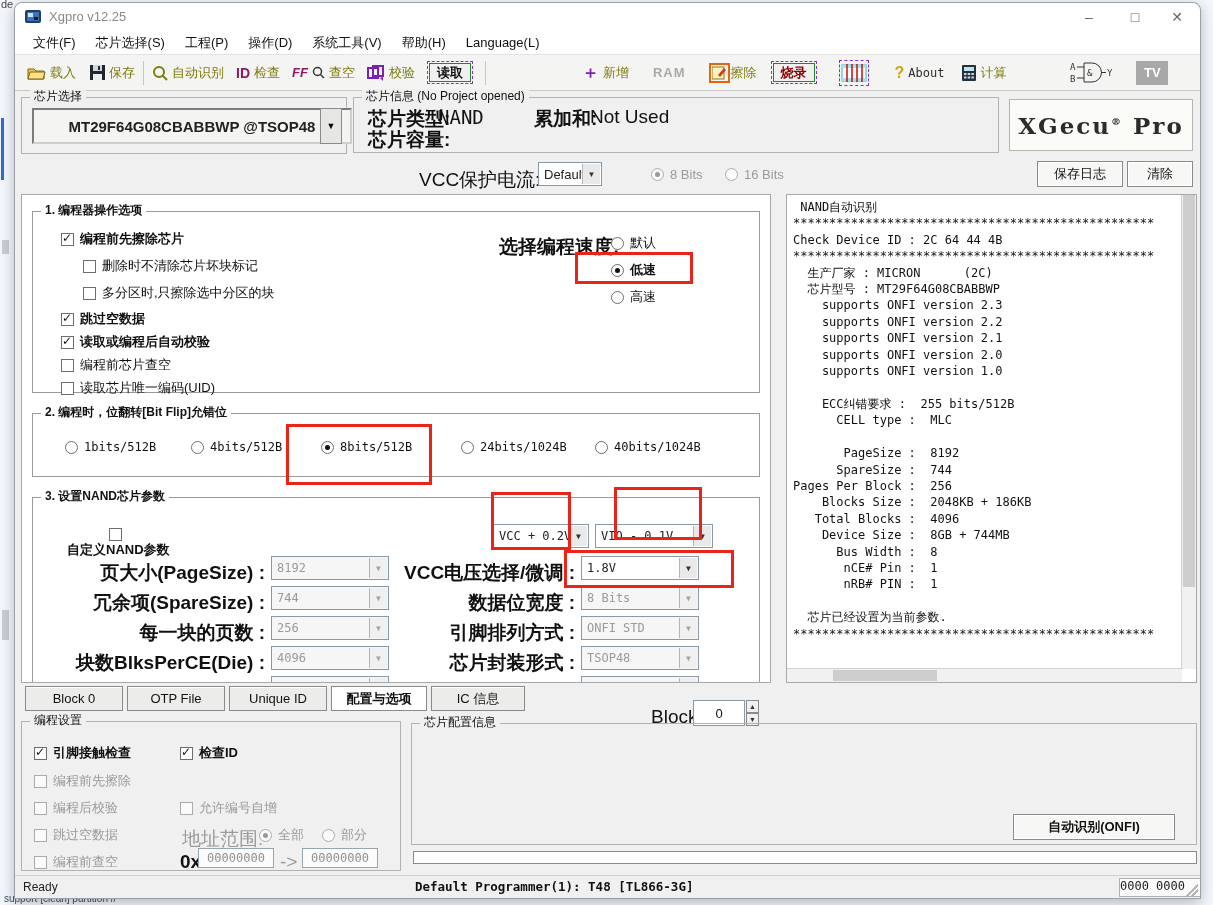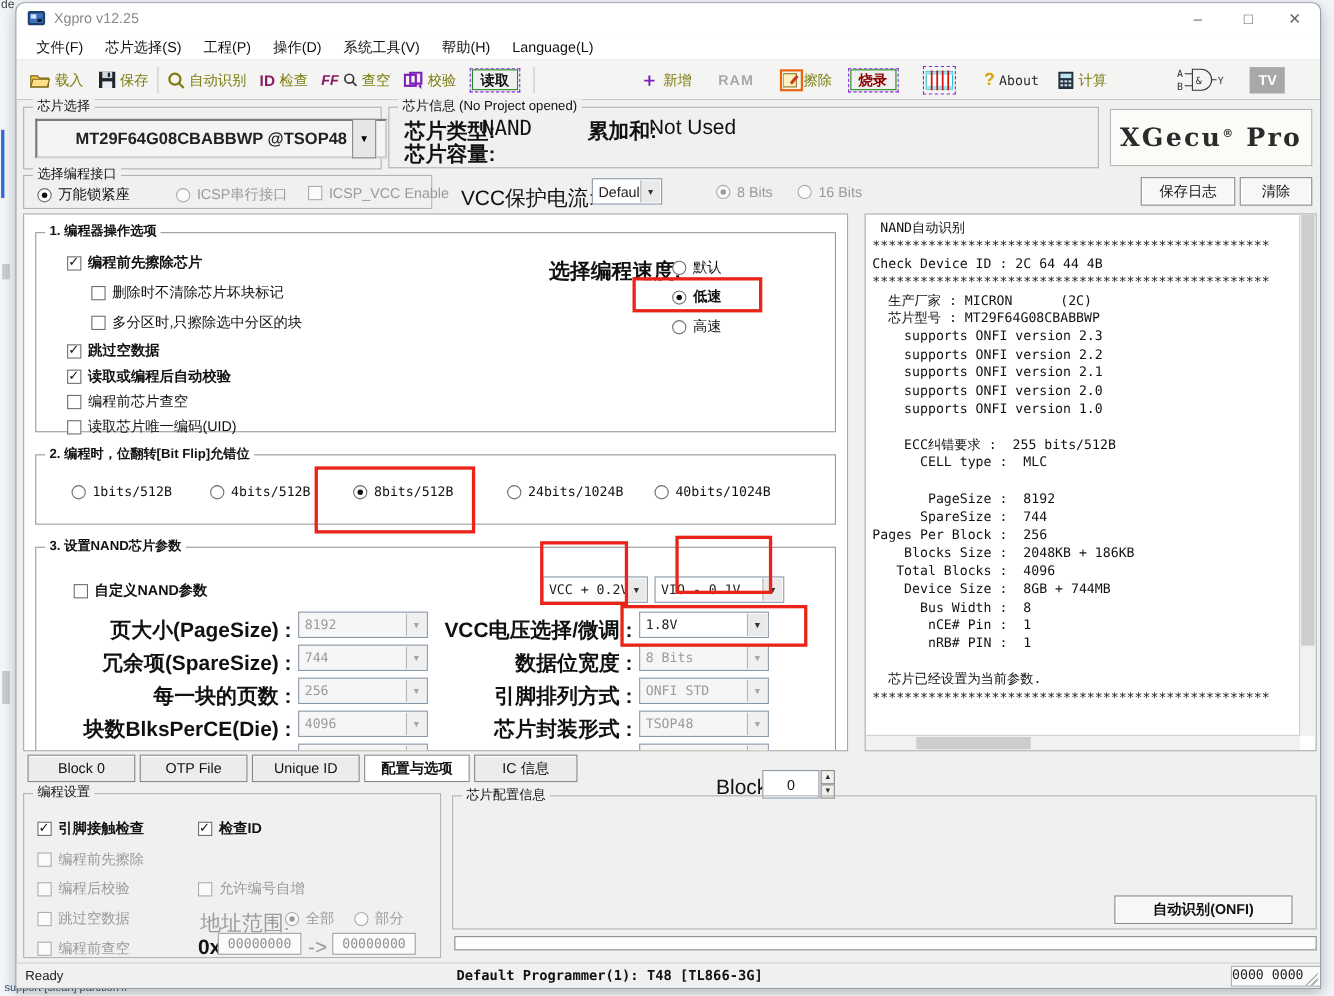--- a/index.html
+++ b/index.html
@@ -209,35 +209,20 @@
       <span>TV</span>
     </span>
   </div>
 
   <div class="gbox" style="left:6px;top:94px;width:326px;height:57px;">
     <span class="legend">芯片选择</span>
     <div style="position:absolute;left:10px;top:10px;width:320px;height:36px;border:2px inset #cfcfcf;background:#f4f4f2;display:flex;align-items:center;justify-content:center;font-weight:bold;font-size:15px;color:#222;box-sizing:border-box;">MT29F64G08CBABBWP  @TSOP48</div>
     <div style="position:absolute;left:298px;top:10px;width:22px;height:36px;background:#e6e6e4;border:1px solid #8a8a8a;display:flex;align-items:center;justify-content:center;font-size:9px;box-sizing:border-box;">▼</div>
   </div>
 
-  <div class="gbox" style="left:6px;top:156px;width:372px;height:31px;">
-    <span class="legend">选择编程接口</span>
-    <span class="opt" style="position:absolute;left:12px;top:8px;">
-        <span class="rb on"></span>
-        <span>万能锁紧座</span>
-      </span>
-    <span class="opt dis" style="position:absolute;left:138px;top:8px;">
-        <span class="rb"></span>
-        <span>ICSP串行接口</span>
-      </span>
-    <span class="opt dis" style="position:absolute;left:258px;top:8px;">
-        <span class="cb"></span>
-        <span>ICSP_VCC Enable</span>
-      </span>
-  </div>
 
   <span class="lbl" style="left:404px;top:164px;">VCC保护电流:</span>
   <div class="combo" style="left:523px;top:159px;width:64px;height:24px;font-family:'Liberation Sans',sans-serif;font-size:13px;">
       <span>Default</span>
       <span class="arr">▼</span>
     </div>
   <span class="opt dis" style="position:absolute;left:636px;top:164px;">
       <span class="rb on"></span>
       <span>8 Bits</span>
     </span>
@@ -327,21 +312,21 @@
           <span>24bits/1024B</span>
         </span>
       <span class="opt" style="position:absolute;left:562px;top:26px;font-family:'DejaVu Sans Mono',monospace;font-size:12px;">
           <span class="rb"></span>
           <span>40bits/1024B</span>
         </span>
     </div>
 
     <div class="gbox whitebg" style="left:10px;top:302px;width:728px;height:200px;border-color:#9a9a9a;">
       <span class="legend sect-title">3. 设置NAND芯片参数</span>
-      <span class="opt bold" style="position:absolute;left:34px;top:30px;">
+      <span class="opt bold" style="position:absolute;left:34px;top:30px;flex-direction:column;">
           <span class="cb"></span>
           <span>自定义NAND参数</span>
         </span>
 
       <span class="lbl rlbl bold" style="left:20px;top:62px;width:212px;">页大小(PageSize) :</span>
       <div class="combo dd" style="left:238px;top:58px;width:118px;height:24px;">
           <span>8192</span>
           <span class="arr">▼</span>
         </div>
       <span class="lbl rlbl bold" style="left:20px;top:92px;width:212px;">冗余项(SpareSize) :</span>

